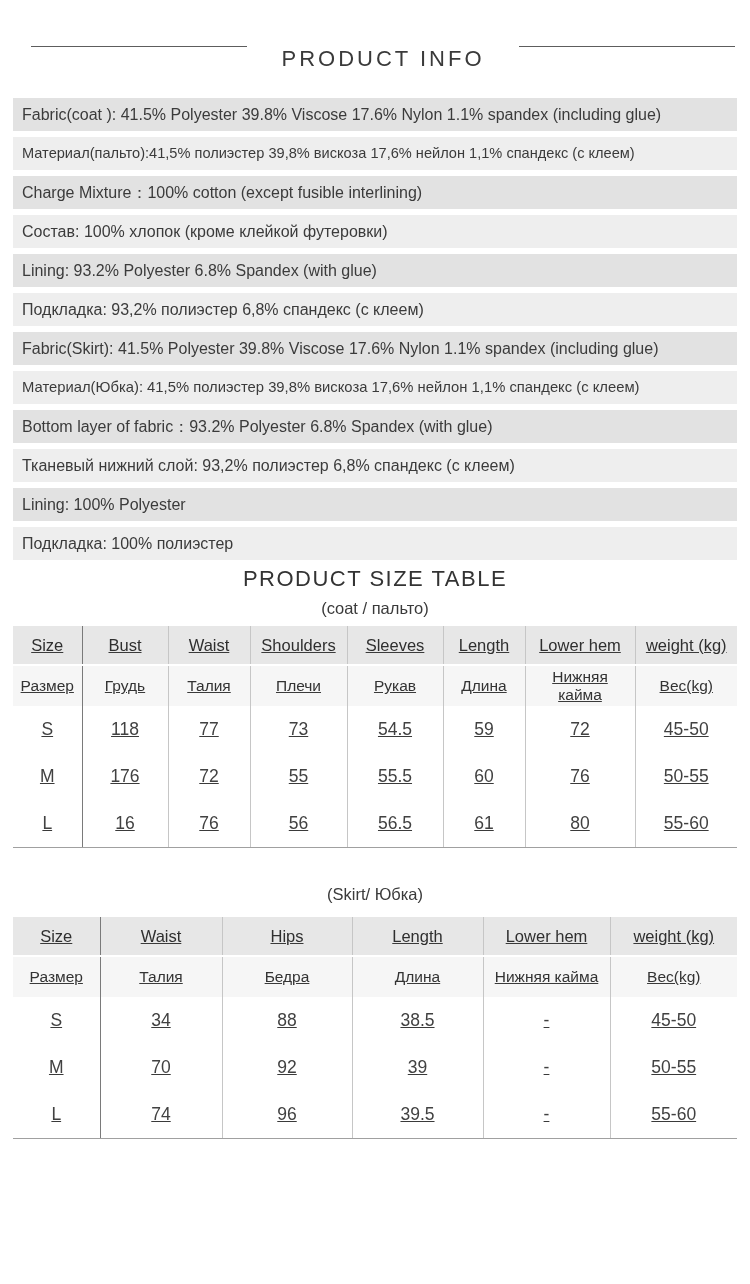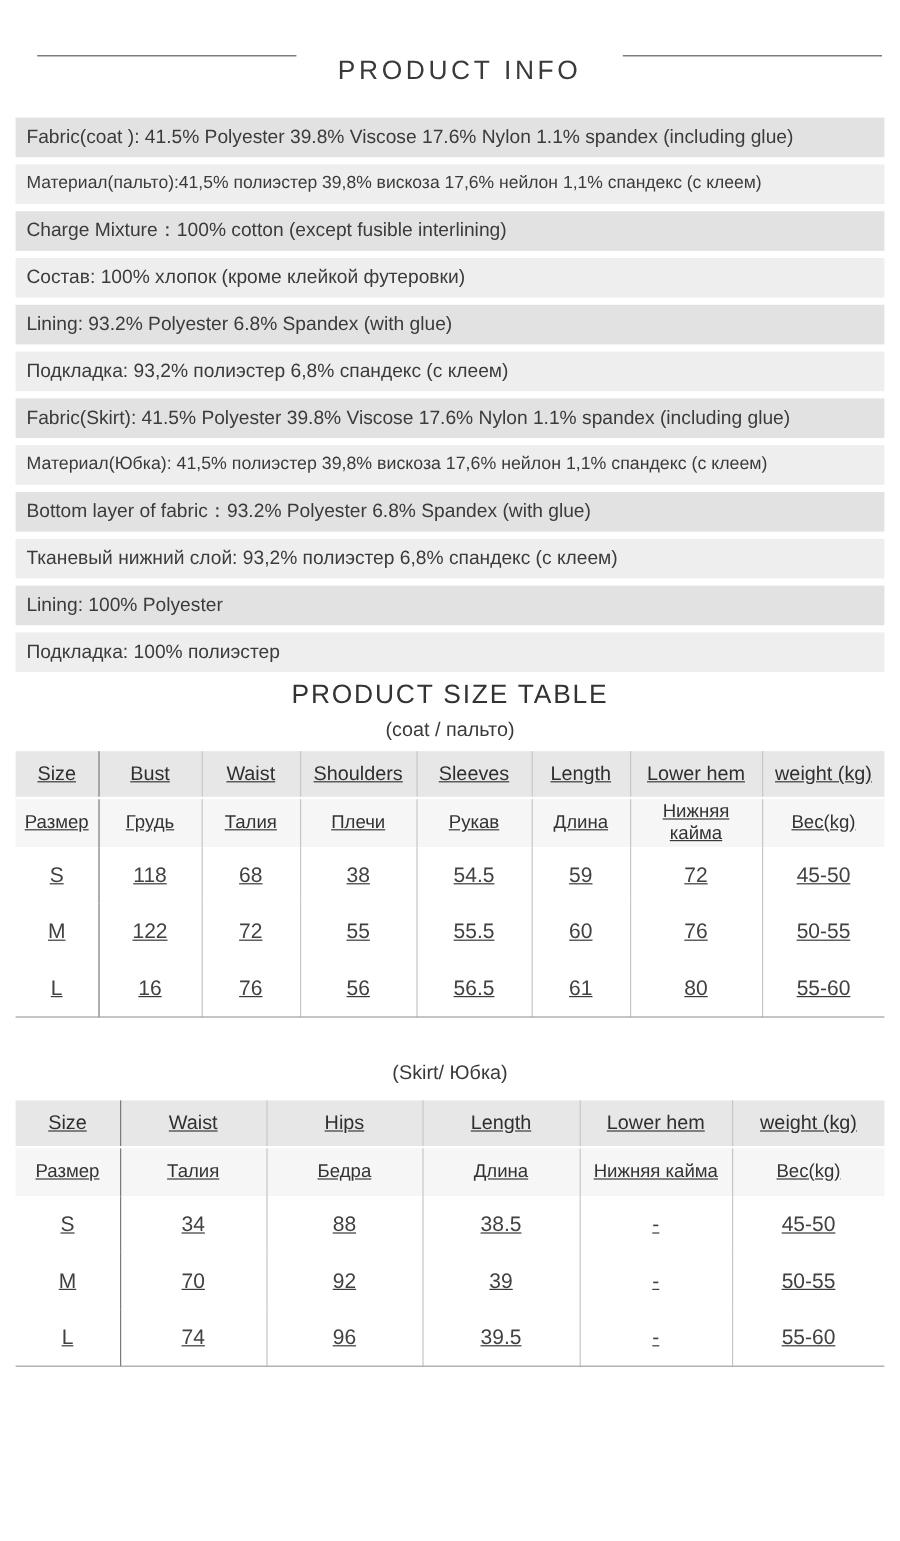--- a/index.html
+++ b/index.html
@@ -177,30 +177,30 @@
           <th>Длина</th>
           <th>Нижняя
 кайма</th>
           <th>Вес(kg)</th>
         </tr>
     </thead>
     <tbody>
         <tr>
           <td>S</td>
           <td>118</td>
-          <td>68</td>
-          <td>38</td>
+          <td>77</td>
+          <td>73</td>
           <td>54.5</td>
           <td>59</td>
           <td>72</td>
           <td>45-50</td>
         </tr>
         <tr>
           <td>M</td>
-          <td>122</td>
+          <td>176</td>
           <td>72</td>
           <td>55</td>
           <td>55.5</td>
           <td>60</td>
           <td>76</td>
           <td>50-55</td>
         </tr>
         <tr>
           <td>L</td>
           <td>16</td>

